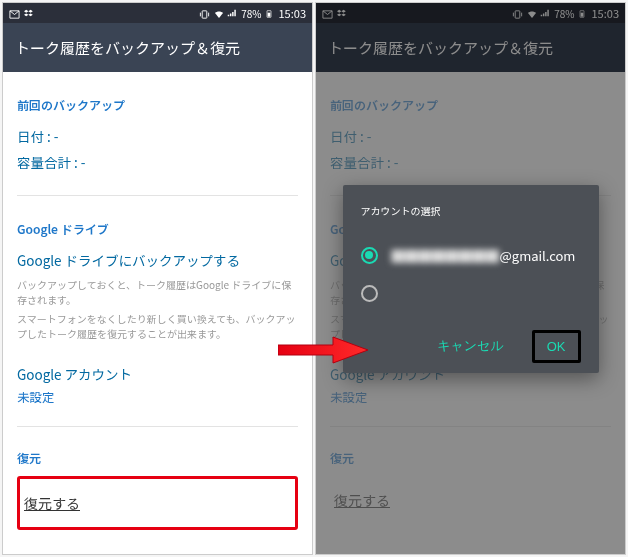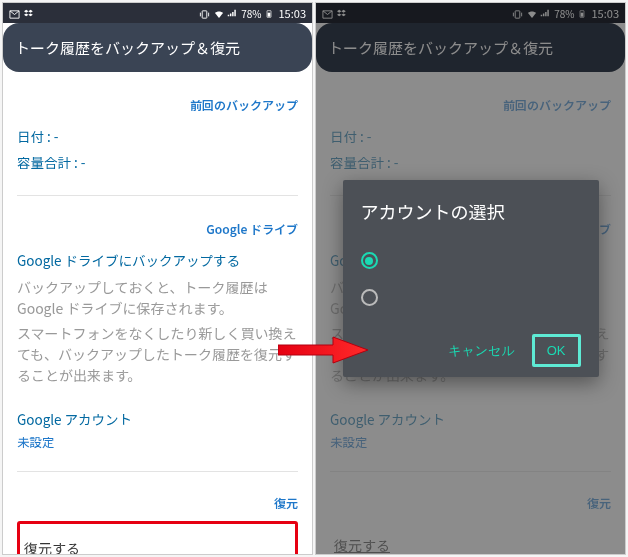--- a/index.html
+++ b/index.html
@@ -37,38 +37,36 @@
     padding: 6px 6px;
   }
   .statusbar .left { display: flex; gap: 4px; align-items: center; }
   .statusbar .right { display: flex; gap: 3px; align-items: center; }
   .status-icon { width: 11px; height: 11px; display:inline-block;}
   .appbar {
     background: #3a4454;
     color: #fff;
     font-size: 15px;
     padding: 14px 12px;
-    border-radius: 16px;
   }
   .content { flex: 1; padding: 0 14px; color:#333;}
   .section-title {
     color: #1e77c9;
     font-size: 12px;
     font-weight: 600;
     margin-top: 24px;
     margin-bottom: 10px;
-    text-align: right;
   }
   .row {
     font-size: 13.5px;
     color: #0369a1;
     padding: 3px 0;
   }
   .subtext {
-    font-size: 14px;
+    font-size: 10px;
     color: #999;
     line-height: 1.5;
     margin-top: 4px;
   }
   .divider {
     border: none;
     border-top: 1px solid #e3e3e3;
     margin: 20px 0 0 0;
   }
   .link {
@@ -100,21 +98,21 @@
   }
   .dialog {
     width: 256px;
     background: #4c5056;
     color: #fff;
     border-radius: 2px;
     padding: 18px 18px 10px 18px;
     box-shadow: 0 6px 20px rgba(0,0,0,.4);
   }
   .dialog-title {
-    font-size: 18px;
+    font-size: 10px;
     margin-bottom: 18px;
   }
   .radio-row {
     display: flex;
     align-items: center;
     gap: 14px;
     padding: 10px 0;
     font-size: 13px;
   }
   .radio {
@@ -126,34 +124,34 @@
     content:""; width:8px; height:8px; border-radius:50%; background:#1adab3;
   }
   .blurred {
     filter: blur(3px);
     color:#ddd;
     letter-spacing:0.5px;
   }
   .dialog-actions {
     display:flex;
     justify-content:flex-end;
-    gap:7px;
+    gap:18px;
     margin-top:18px;
     align-items:center;
   }
   .dialog-btn {
     color:#1adab3;
     font-size:13px;
     padding:6px 10px;
     background:none;
     border:none;
     cursor:pointer;
   }
   .dialog-btn.ok-box {
-    border:3px solid #5eead4;
+    border:3px solid #000000;
     border-radius:2px;
     padding:6px 12px;
   }
   .arrow {
     position:absolute;
     top: 335px;
     left: 278px;
     width: 90px;
     height: 30px;
     pointer-events:none;
@@ -297,20 +295,23 @@
       <div class="section-title" style="margin-top:22px;">復元</div>
       <div class="restore-item">復元する</div>
     </div>
 
     <div class="overlay">
       <div class="dialog">
         <div class="dialog-title">アカウントの選択</div>
 
         <div class="radio-row">
           <span class="radio selected"></span>
+          <span>
+            <span class="blurred">████████</span><span>@gmail.com</span>
+          </span>
         </div>
 
         <div class="radio-row">
           <span class="radio"></span>
         </div>
 
         <div class="dialog-actions">
           <button class="dialog-btn">キャンセル</button>
           <button class="dialog-btn ok-box">OK</button>
         </div>

